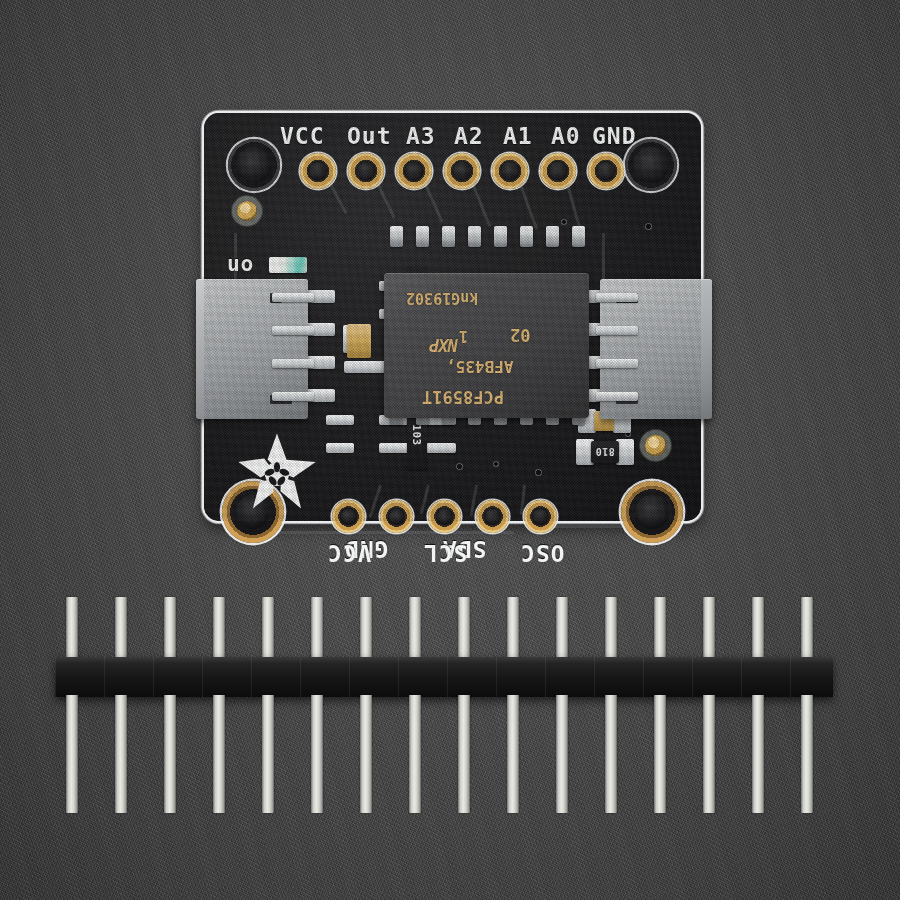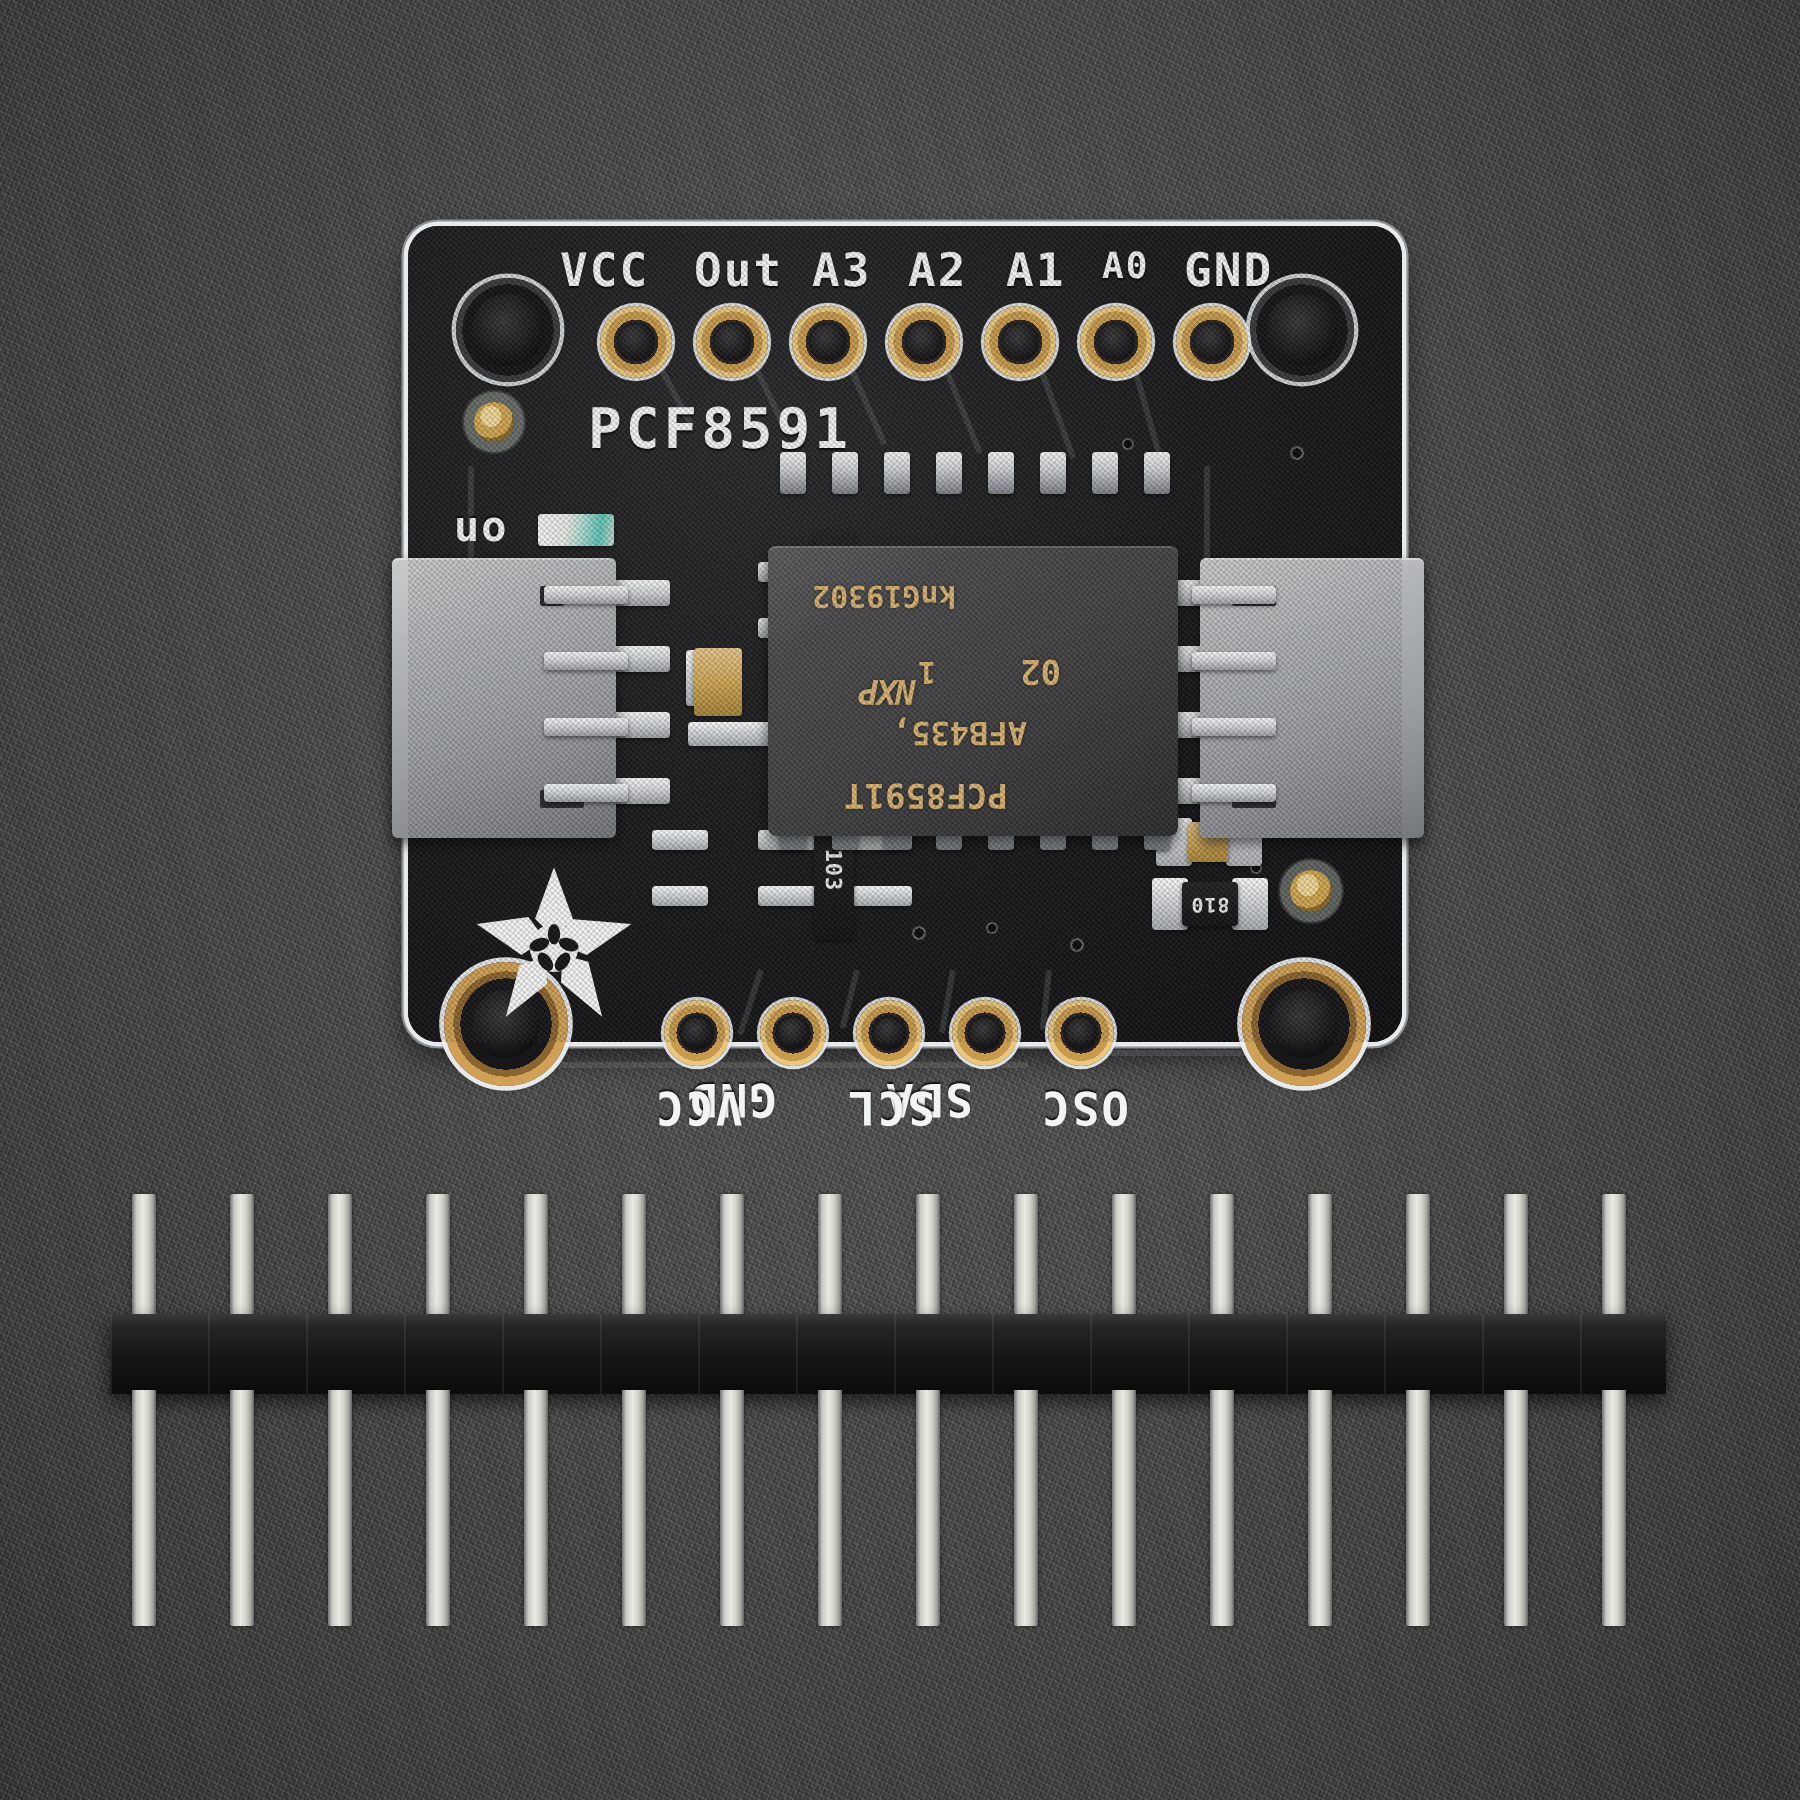--- a/index.html
+++ b/index.html
@@ -218,33 +218,32 @@
     <div class="via" style="left:421px;top:318px;width:6px;height:6px;"></div>
     <div class="via" style="left:373px;top:288px;width:6px;height:6px;"></div>
     <div class="via" style="left:94px;top:286px;width:7px;height:7px;"></div>
 
     <div>
       <div class="silk" style="left:76px;top:12px;font-size:23px;">VCC</div>
       <div class="silk" style="left:143px;top:12px;font-size:23px;">Out</div>
       <div class="silk" style="left:202px;top:12px;font-size:23px;">A3</div>
       <div class="silk" style="left:250px;top:12px;font-size:23px;">A2</div>
       <div class="silk" style="left:299px;top:12px;font-size:23px;">A1</div>
-      <div class="silk" style="left:347px;top:12px;font-size:18px;">A0</div>
+      <div class="silk" style="left:347px;top:12px;font-size:23px;">A0</div>
       <div class="silk" style="left:388px;top:12px;font-size:23px;">GND</div>
 
       <div class="pad" style="left:96px;top:40px;width:36px;height:36px;"></div>
       <div class="pad" style="left:144px;top:40px;width:36px;height:36px;"></div>
       <div class="pad" style="left:192px;top:40px;width:36px;height:36px;"></div>
       <div class="pad" style="left:240px;top:40px;width:36px;height:36px;"></div>
       <div class="pad" style="left:288px;top:40px;width:36px;height:36px;"></div>
       <div class="pad" style="left:336px;top:40px;width:36px;height:36px;"></div>
       <div class="pad" style="left:384px;top:40px;width:36px;height:36px;"></div>
     </div>
 
-    <div class="silk" style="left:90px;top:88px;font-size:28px;letter-spacing:2px;">PCF8591</div>
 
     <div class="silk rot" style="left:22px;top:142px;font-size:21px;">on</div>
     <div class="led" style="left:65px;top:144px;width:38px;height:16px;"></div>
 
     <div>
       <div class="term" style="left:175px;top:168px;width:30px;height:10px;"></div>
       <div class="term" style="left:175px;top:196px;width:30px;height:10px;"></div>
       <div class="term" style="left:222px;top:168px;width:30px;height:10px;"></div>
       <div class="term" style="left:222px;top:196px;width:30px;height:10px;"></div>
       <div class="res vert" style="left:203px;top:152px;width:20px;height:70px;">

